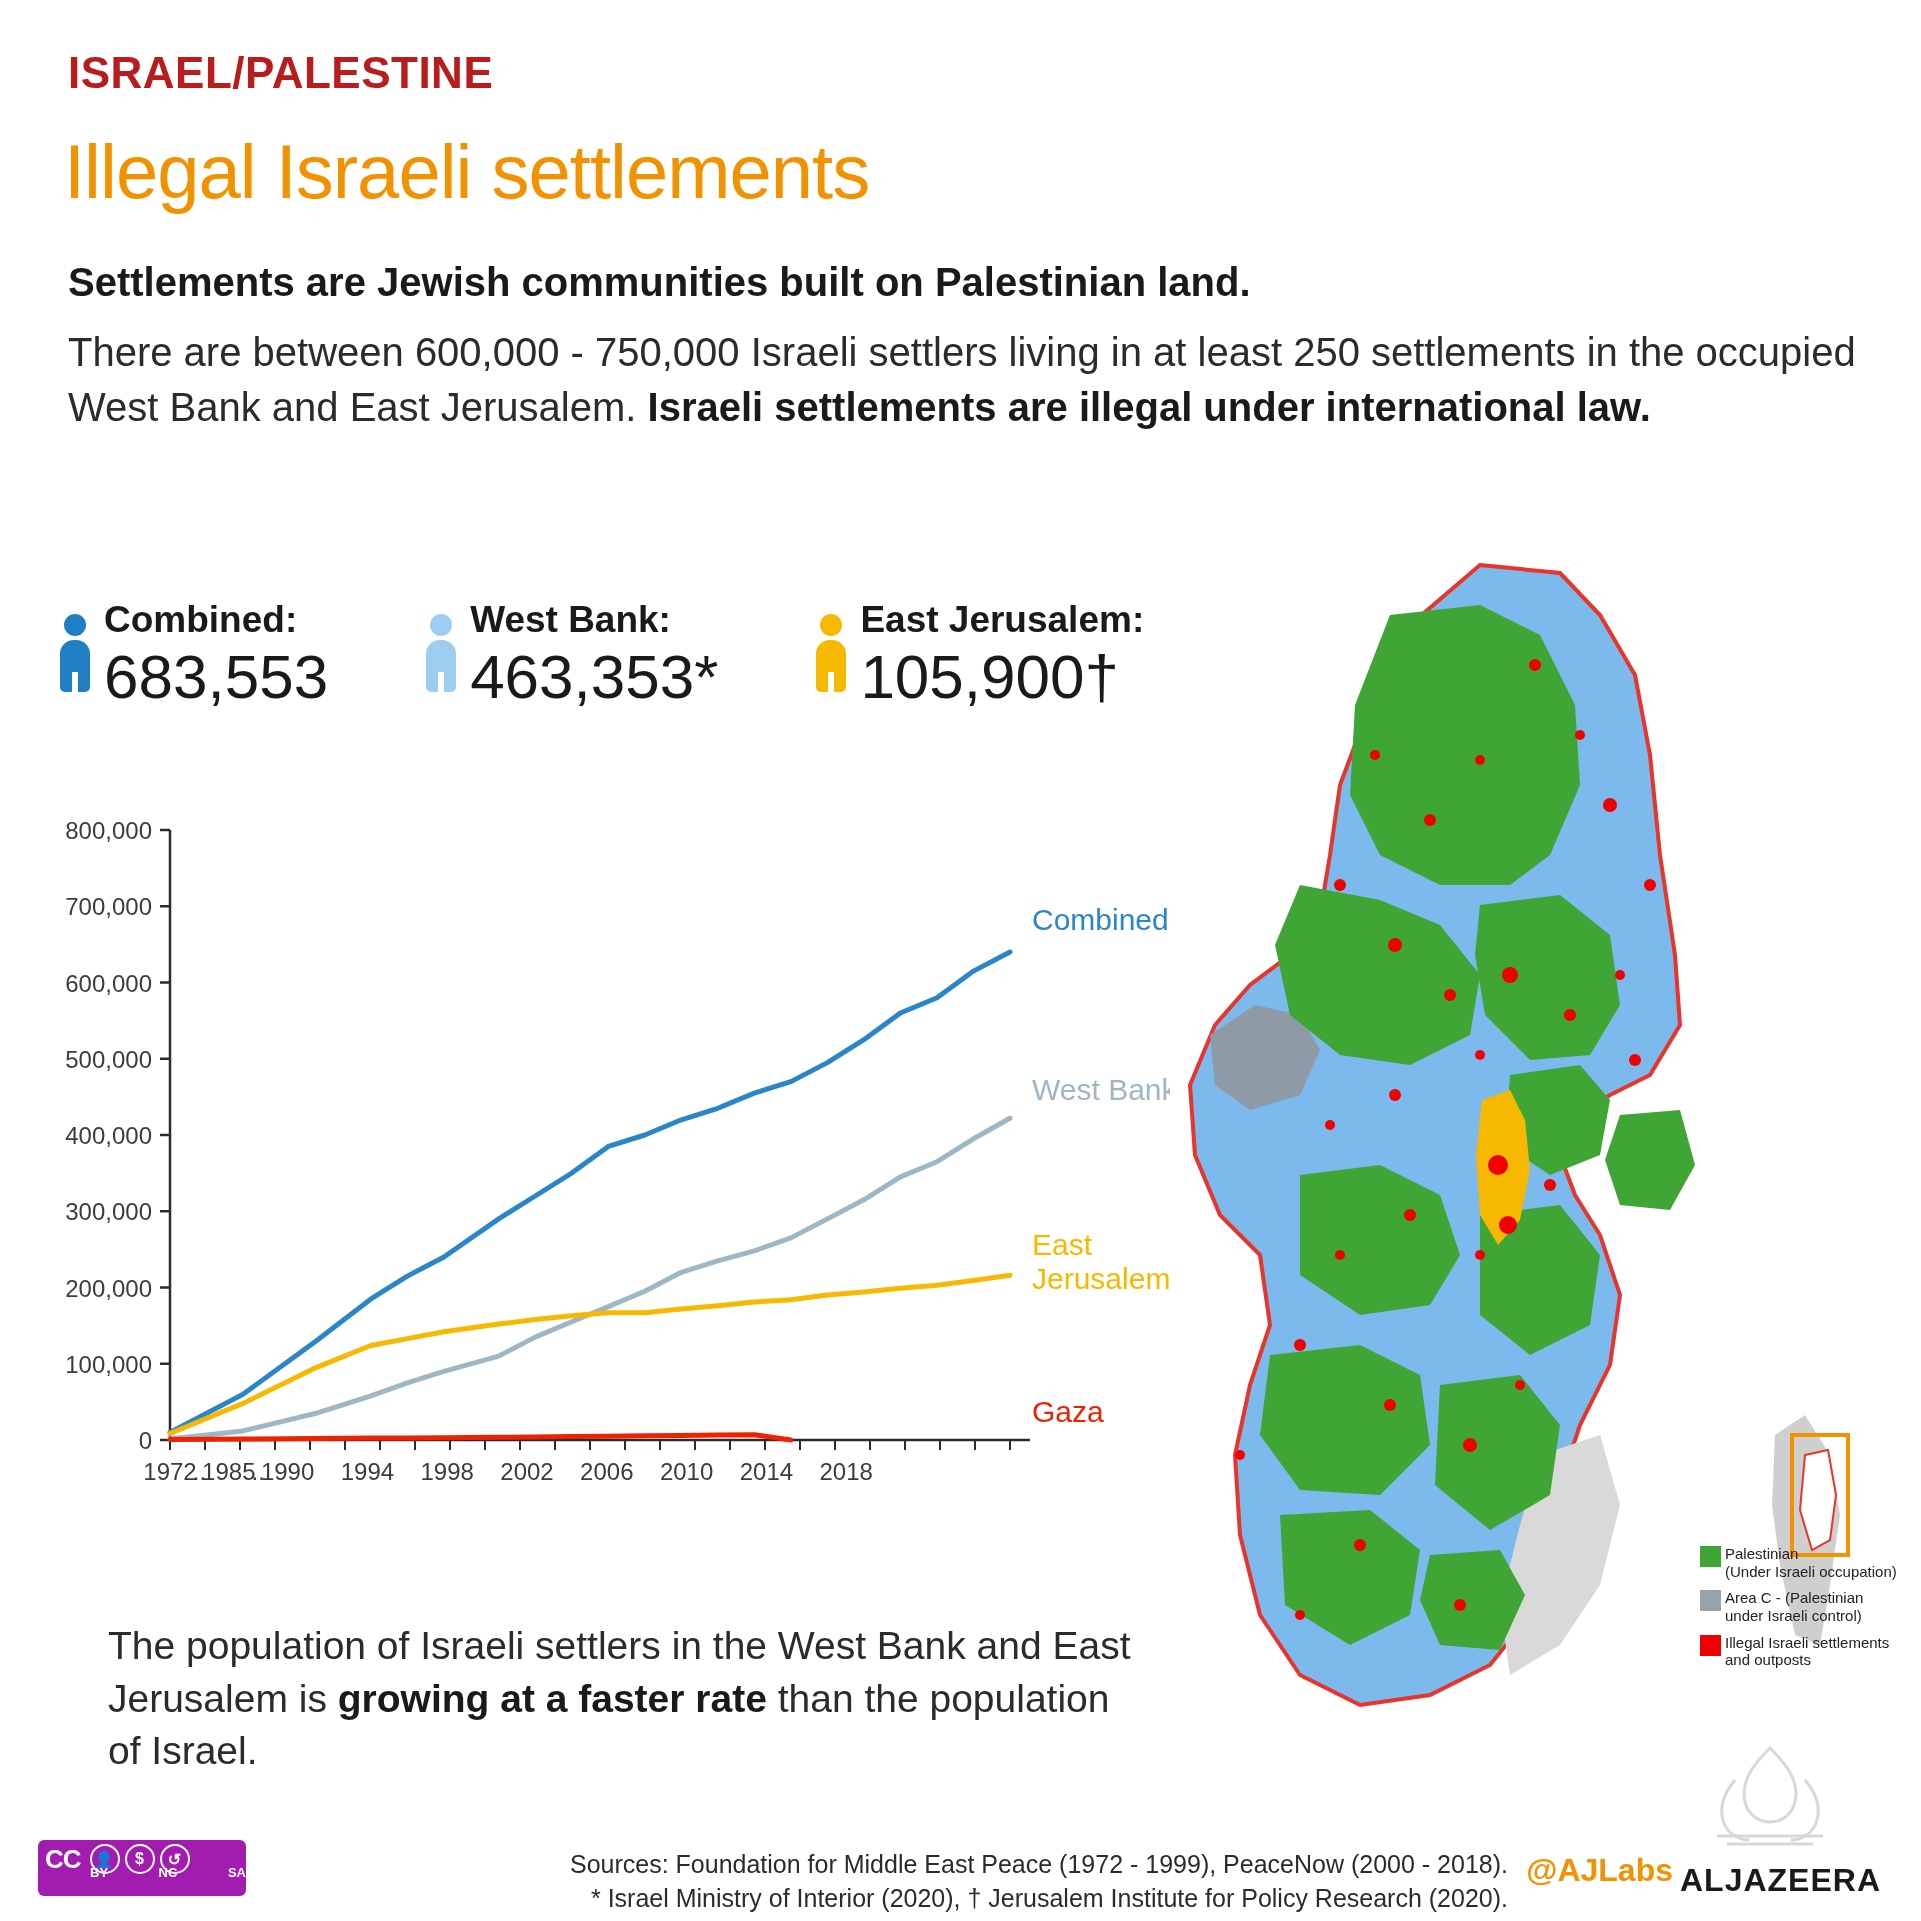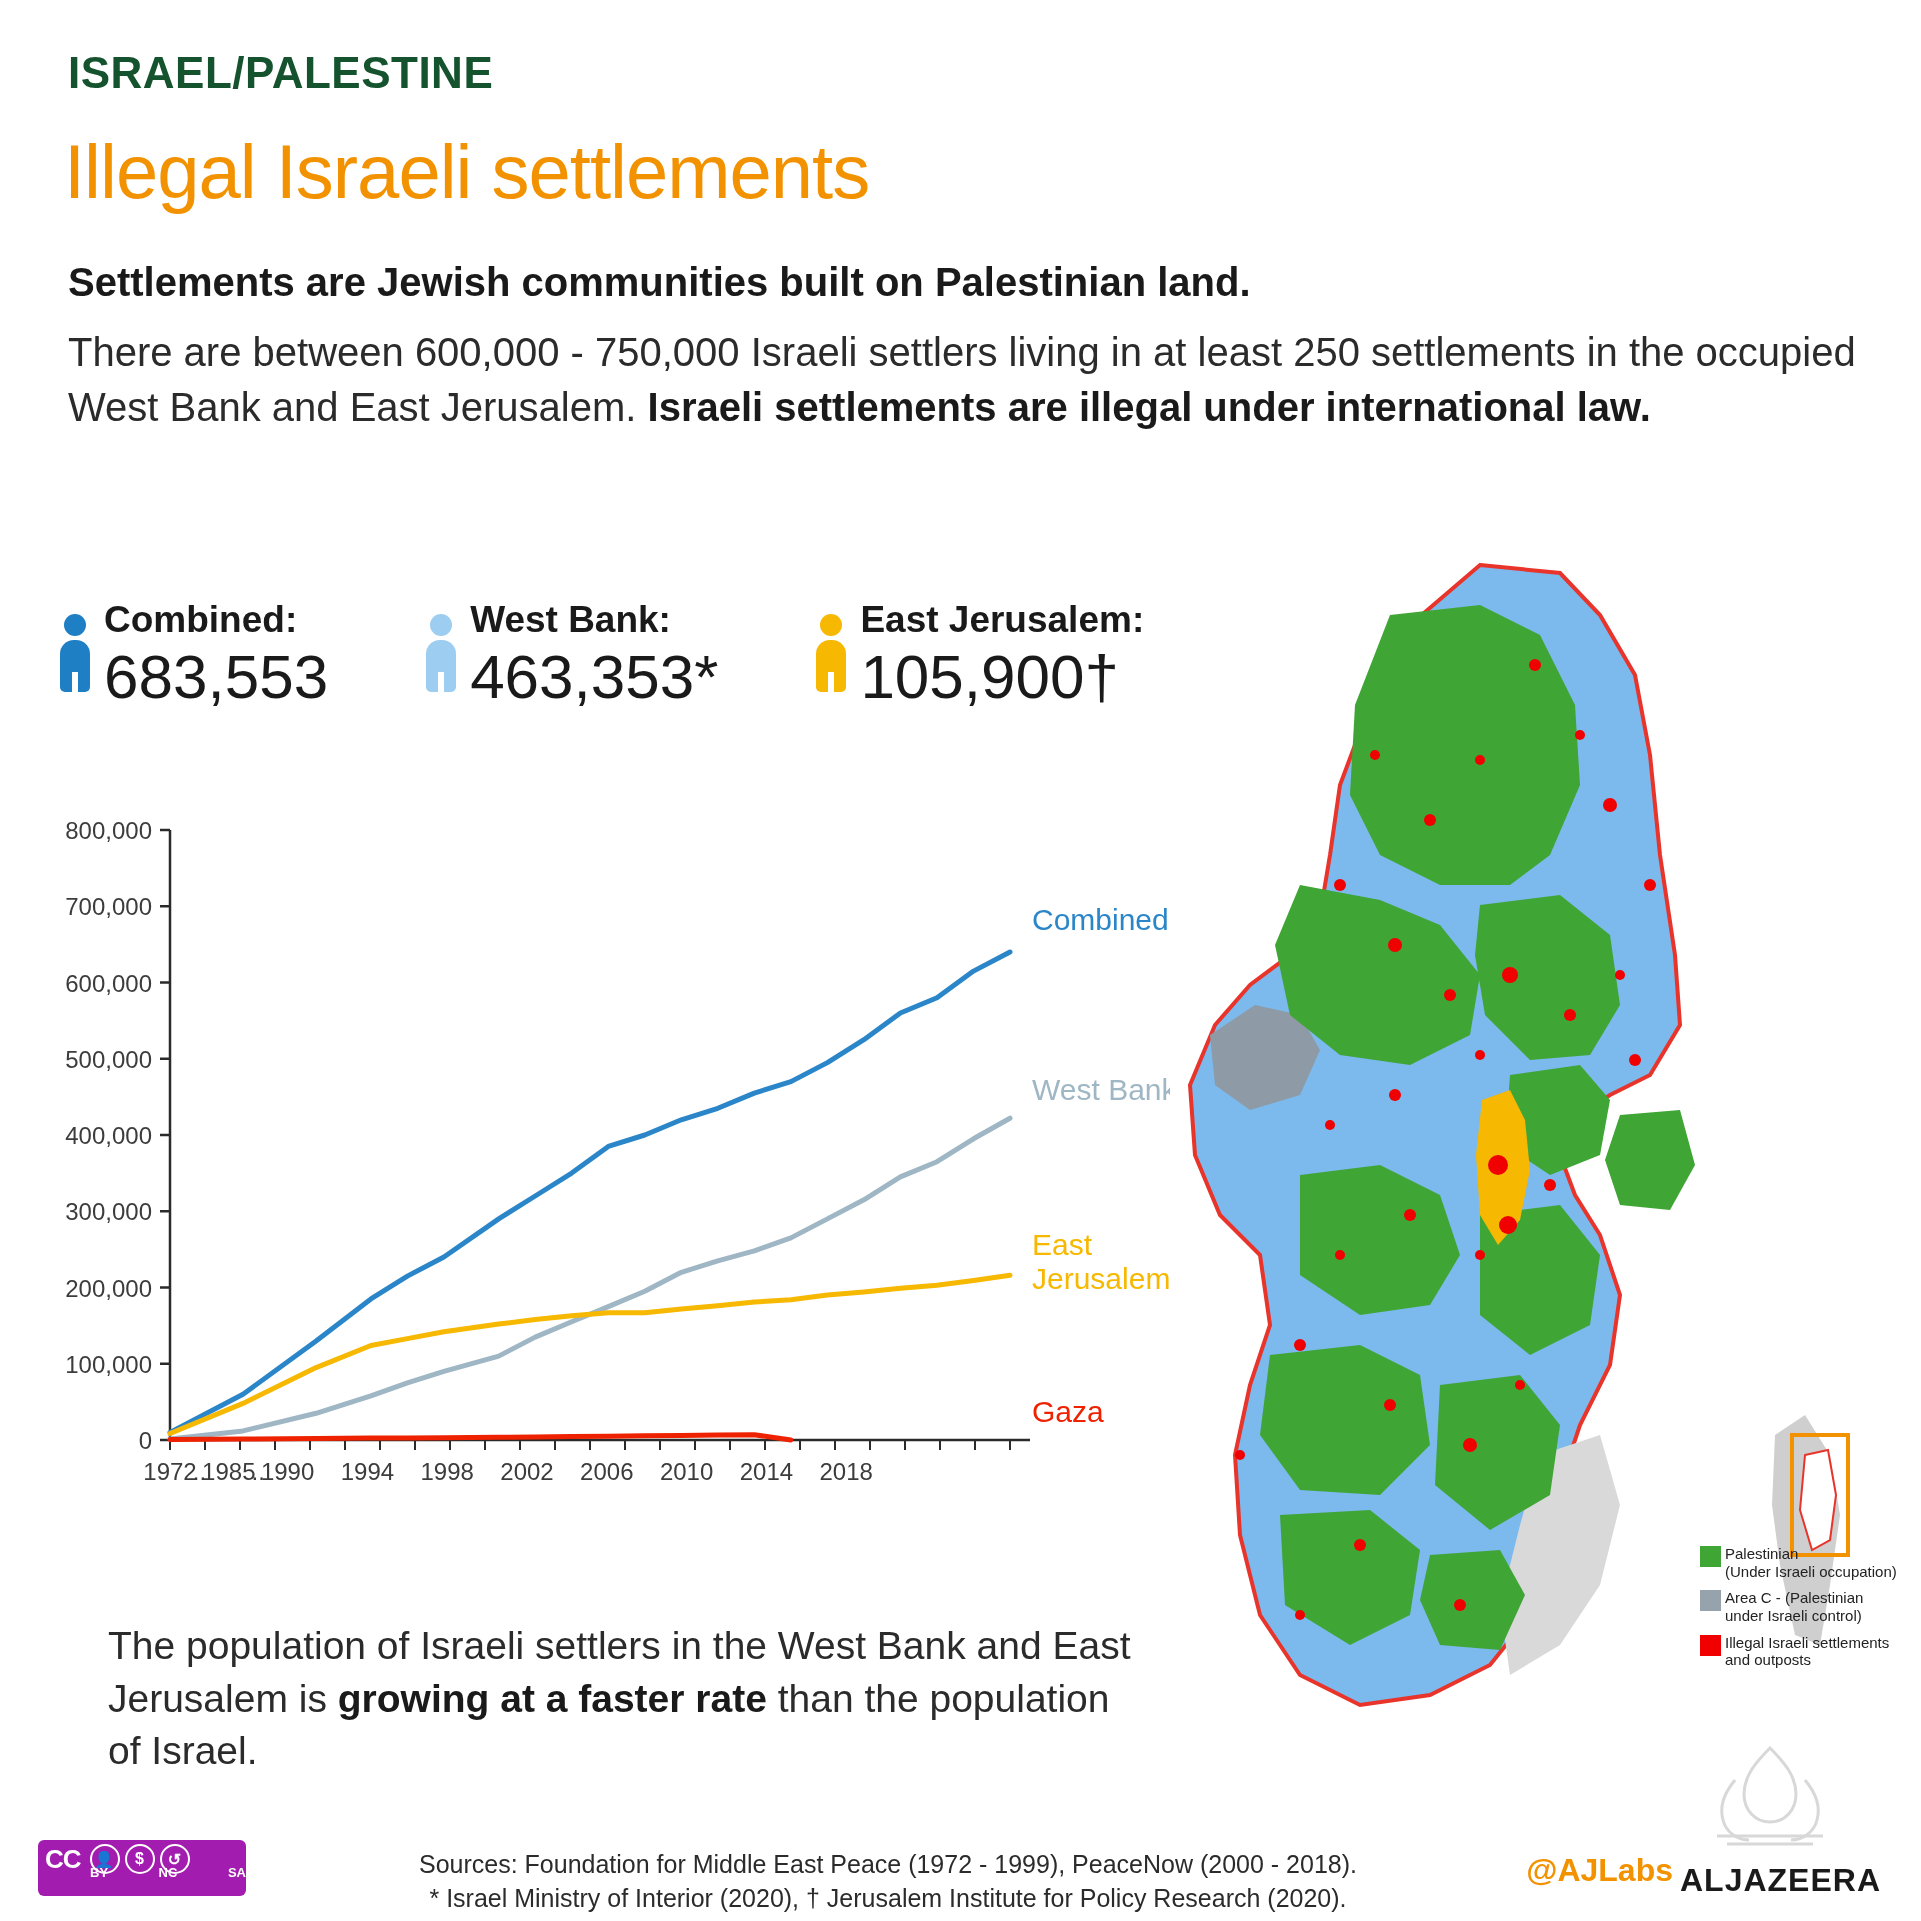--- a/index.html
+++ b/index.html
@@ -9,21 +9,21 @@
     font-family:"Liberation Sans", sans-serif;
     color:#2b2b2b;
     position:relative;
     overflow:hidden;
   }
   .page{position:absolute;inset:0;}
 
   
   .kicker{
     position:absolute;left:68px;top:48px;
-    font-size:44px;font-weight:bold;letter-spacing:.5px;color:#14532d;
+    font-size:44px;font-weight:bold;letter-spacing:.5px;color:#b91c1c;
   }
   .headline{
     position:absolute;left:64px;top:128px;
     font-size:76px;color:#f39200;font-weight:normal;letter-spacing:-1px;
   }
   .sub-bold{
     position:absolute;left:68px;top:260px;
     font-size:40px;font-weight:bold;color:#1a1a1a;
   }
   .bodytext{
@@ -71,21 +71,21 @@
 
   
   .cc{position:absolute;left:38px;top:1840px;width:208px;height:56px;background:#a21caf;border-radius:6px;}
   .cc .row1{position:absolute;left:0;top:2px;width:208px;height:34px;display:flex;align-items:center;}
   .cc-badge{color:#fff;font-size:26px;font-weight:bold;margin-left:7px;letter-spacing:-1px;}
   .cc-circles{display:flex;gap:5px;margin-left:9px;}
   .cc-circ{width:26px;height:26px;border-radius:50%;border:2px solid #fff;color:#fff;font-size:16px;
     display:flex;align-items:center;justify-content:center;font-weight:bold;}
   .cc .row2{position:absolute;left:52px;top:25px;width:156px;display:flex;justify-content:space-between;
     color:#fff;font-size:13px;font-weight:bold;}
-  .sources{position:absolute;left:268px;top:1848px;width:1240px;text-align:center;font-size:25px;line-height:1.35;color:#2b2b2b;}
+  .sources{position:absolute;left:268px;top:1848px;width:1240px;text-align:right;font-size:25px;line-height:1.35;color:#2b2b2b;}
   .ajlogo{position:absolute;right:56px;top:1740px;width:190px;height:110px;}
   .ajlabs{position:absolute;right:248px;top:1852px;font-size:32px;font-weight:bold;color:#f39200;}
   .aljazeera{position:absolute;right:40px;top:1862px;font-size:32px;font-weight:bold;color:#1a1a1a;letter-spacing:1px;}
 </style>
 </head>
 <body>
 
 <div class="page">
 
   <div class="kicker">ISRAEL/PALESTINE</div>

